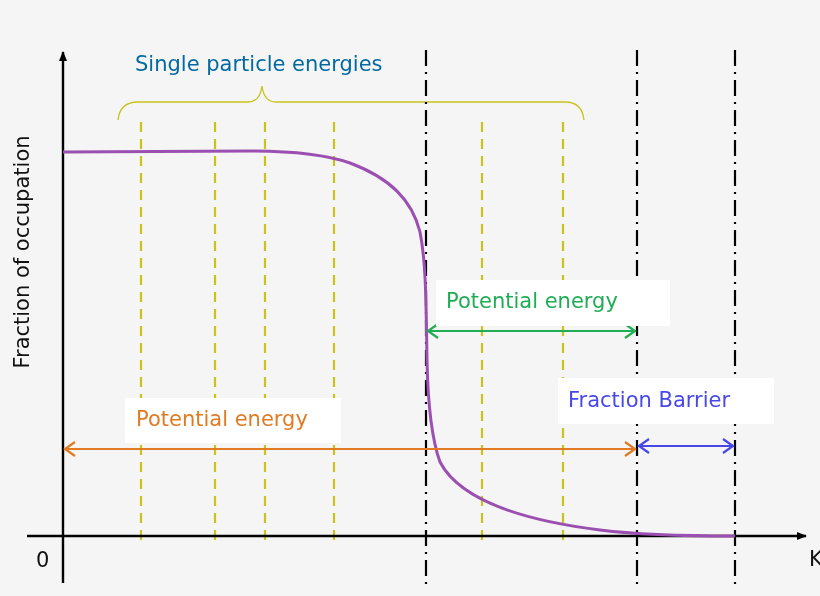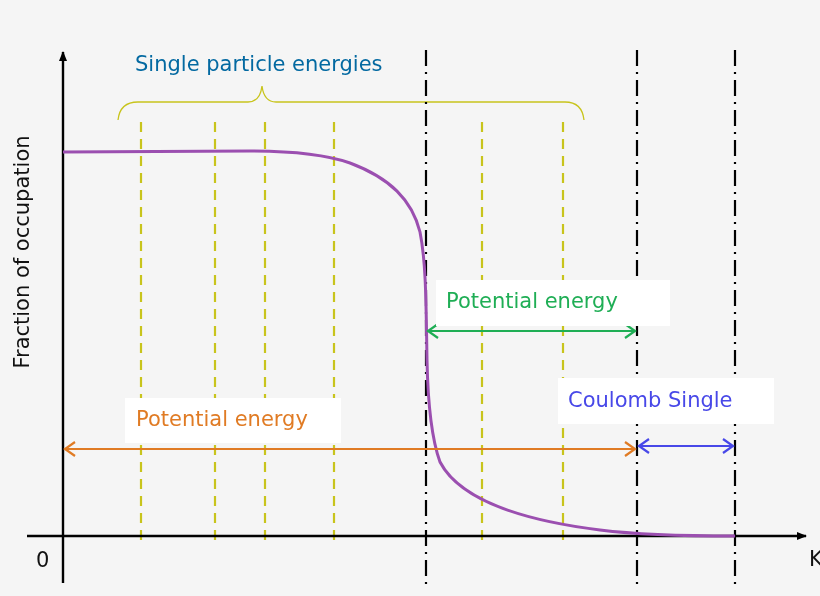--- a/index.html
+++ b/index.html
@@ -61,16 +61,16 @@
   </g>
 </svg>
 
 <div class="box" style="left:436px;top:280px;width:234px;height:46px;"></div>
 <div class="box" style="left:125px;top:398px;width:216px;height:45px;"></div>
 <div class="box" style="left:558px;top:378px;width:216px;height:46px;"></div>
 
 <div class="lbl" style="left:135px;top:52px;font-size:21px;color:#0369a1;">Single particle energies</div>
 <div class="lbl" style="left:446px;top:289px;font-size:21px;color:#1fae55;">Potential energy</div>
 <div class="lbl" style="left:136px;top:407px;font-size:21px;color:#e07b24;">Potential energy</div>
-<div class="lbl" style="left:568px;top:388px;font-size:21px;color:#4848e8;">Coulomb Single</div>
+<div class="lbl" style="left:568px;top:388px;font-size:21px;color:#4848e8;">Fraction Barrier</div>
 <div class="lbl" style="left:22px;top:252px;font-size:21px;color:#111;transform:translate(-50%,-50%) rotate(-90deg);">Fraction of occupation</div>
 <div class="lbl" style="left:775px;top:547px;font-size:21px;color:#111;margin-left:34px;">KE</div>
 <div class="lbl" style="left:36px;top:548px;font-size:21px;color:#111;">0</div>
 
 </body></html>

